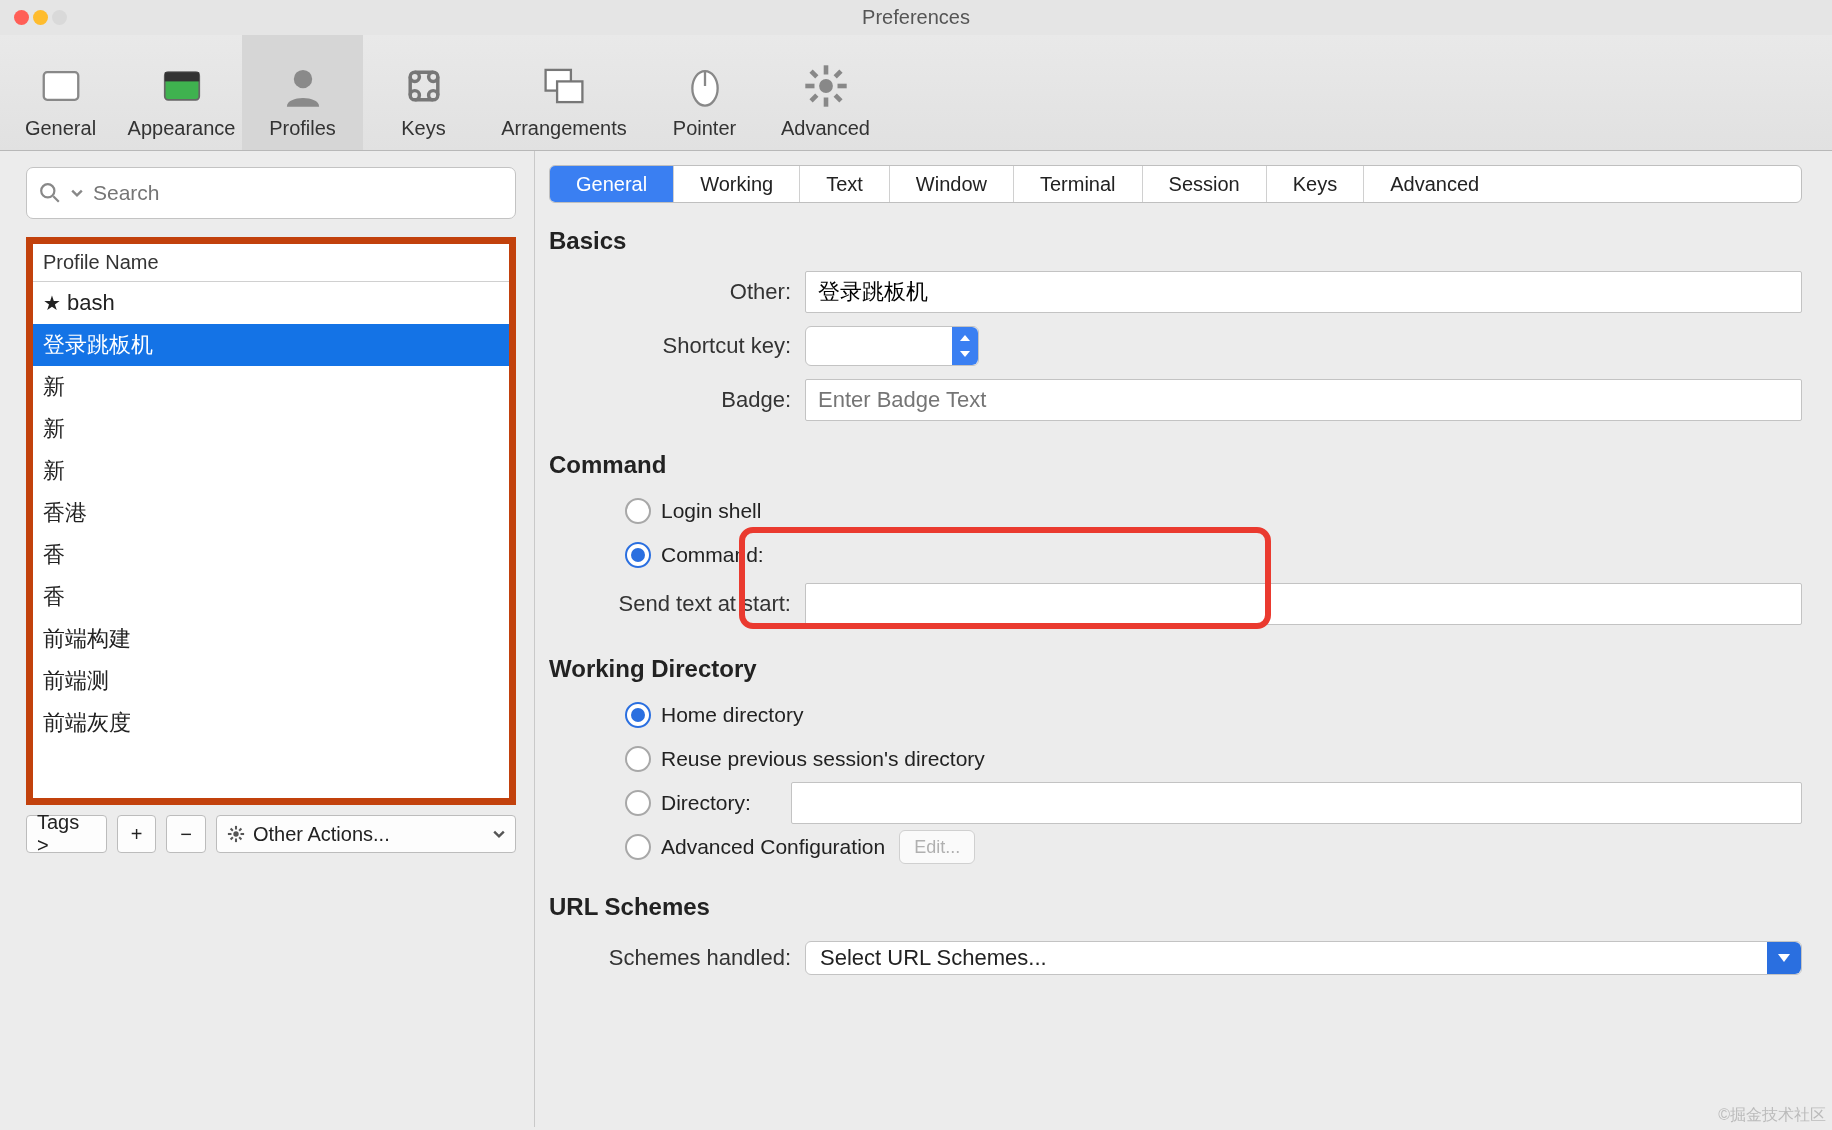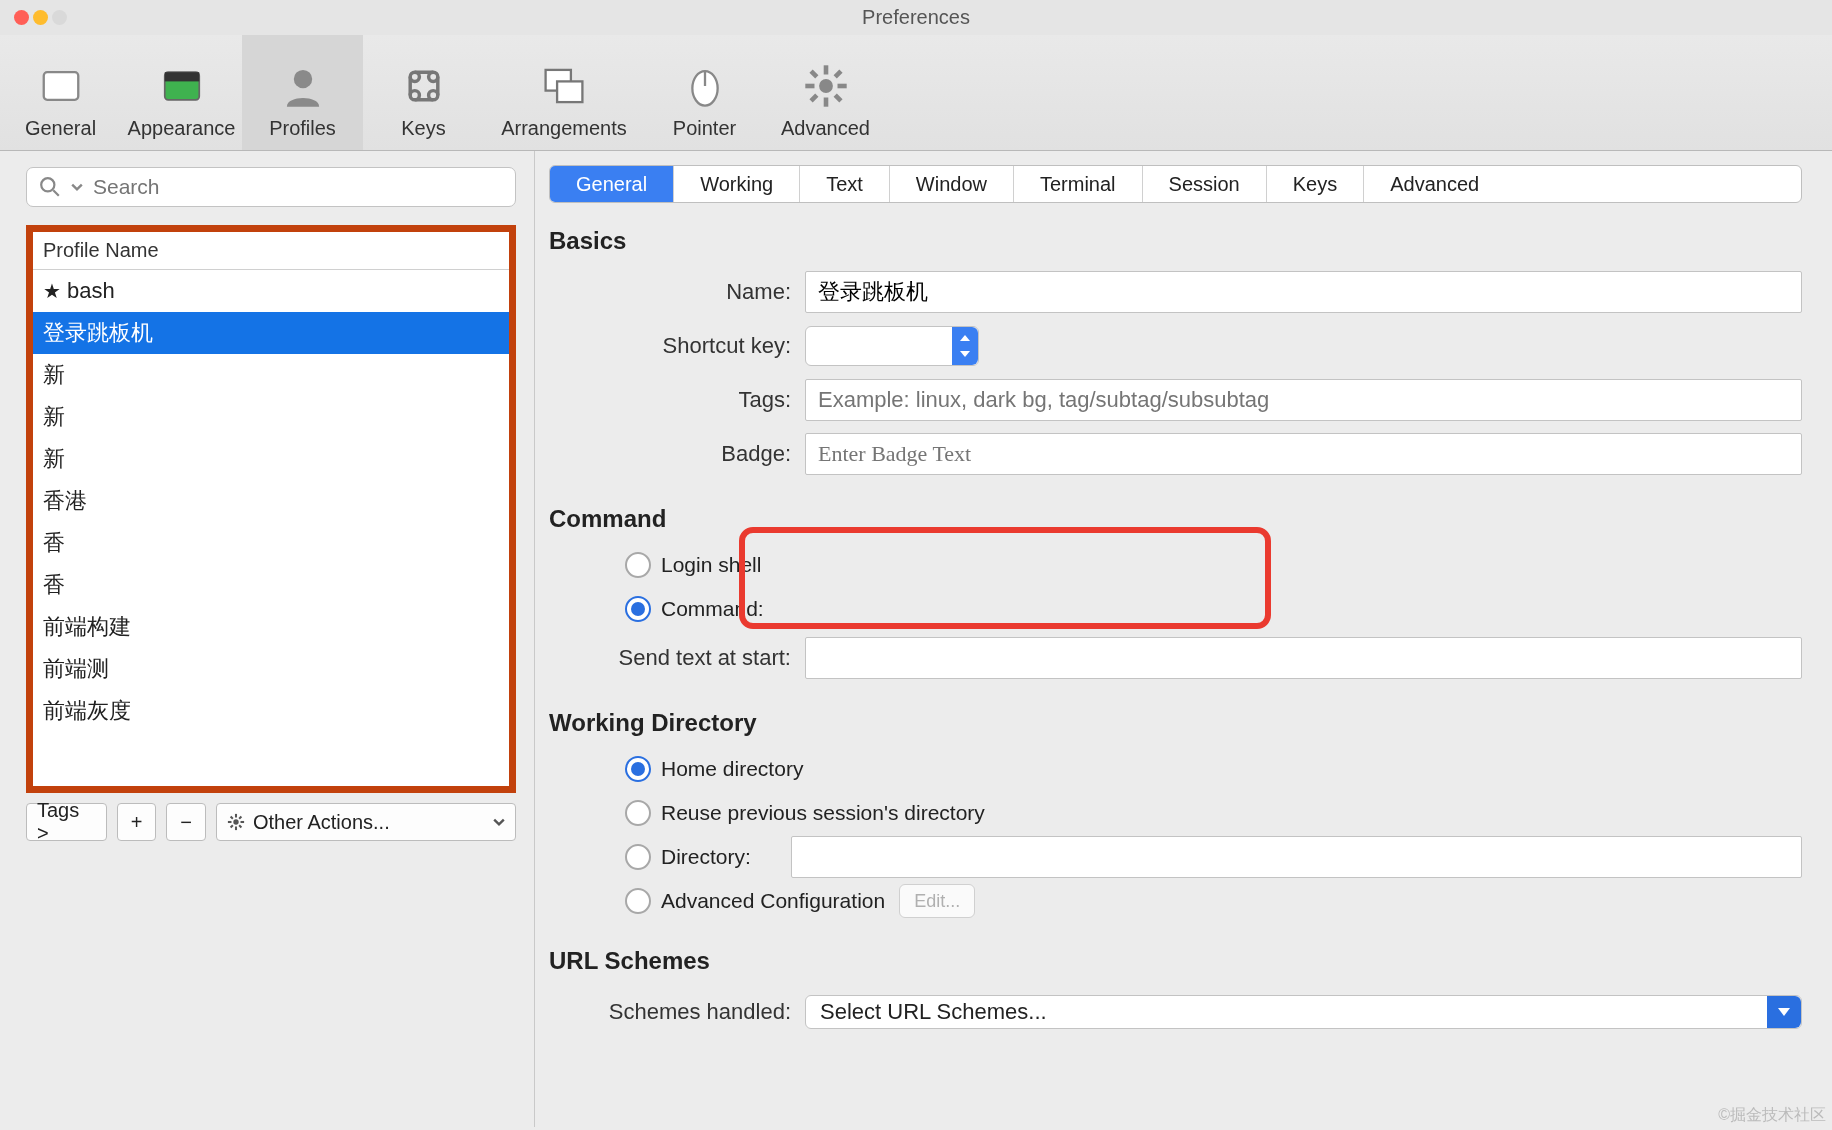--- a/index.html
+++ b/index.html
@@ -13,21 +13,21 @@
 .tl.gry { background: #d9d9d9; }
 
 .toolbar { height: 116px; display: flex; border-bottom: 1px solid #b8b8b8; background: linear-gradient(#e9e9e9,#e1e1e1); }
 .tb-item { width: 121px; display: flex; flex-direction: column; align-items: center; justify-content: flex-end; padding-bottom: 10px; gap: 8px; cursor: default; }
 .tb-item.active { background: #d6d6d6; }
 .tb-item .ic { width: 46px; height: 46px; }
 .tb-item .lbl { font-size: 20px; color: #333; }
 
 .content { display: flex; height: 976px; }
 .left { width: 534px; padding: 16px 18px 10px 26px; position: relative; }
-.search { display: flex; align-items: center; gap: 10px; height: 40px; border: 1px solid #c3c3c3; border-radius: 7px; background: #fff; padding: 0 12px; }
+.search { display: flex; align-items: center; gap: 10px; height: 52px; border: 1px solid #c3c3c3; border-radius: 7px; background: #fff; padding: 0 12px; }
 .search input { border: none; outline: none; flex: 1; font-size: 21px; }
 .profile-list { margin-top: 18px; border: 7px solid #c2410c; background: #fff; height: 568px; overflow: hidden; }
 .profile-list .hdr { height: 38px; display: flex; align-items: center; padding: 0 10px; border-bottom: 1px solid #d0d0d0; font-size: 20px; color: #333; background: #fff; }
 .p-row { height: 42px; display: flex; align-items: center; padding: 0 10px; font-size: 22px; gap: 6px; }
 .p-row .star { font-size: 20px; }
 .p-row.sel { background: #1473e6; color: #fff; }
 .left-bottom { display: flex; gap: 10px; margin-top: 10px; align-items: center; }
 .mini-btn { height: 38px; border: 1px solid #bcbcbc; background: #fdfdfd; display: flex; align-items: center; justify-content: center; border-radius: 4px; font-size: 20px; padding: 0 10px; }
 .mini-btn.plus,.mini-btn.minus{ width: 40px; padding:0;}
 .other-actions { flex: 0 0 300px; display: flex; align-items: center; gap: 8px; }
@@ -221,36 +221,32 @@
         <div class="st">Window</div>
         <div class="st">Terminal</div>
         <div class="st">Session</div>
         <div class="st">Keys</div>
         <div class="st">Advanced</div>
       </div>
 
     <div class="sec-h">Basics</div>
 
     <div class="form-row">
-      <div class="lbl">Name:</div>
+      <div class="lbl">Other:</div>
       <input class="tinput" value="登录跳板机" style="">
     </div>
     <div class="form-row">
       <div class="lbl">Shortcut key:</div>
       <div class="select-sm">
           <div class="stepper"></div>
         </div>
     </div>
     <div class="form-row">
-      <div class="lbl">Tags:</div>
-      <input class="tinput" style="color: rgb(160, 160, 160);" placeholder="Example: linux, dark bg, tag/subtag/subsubtag">
-    </div>
-    <div class="form-row">
       <div class="lbl">Badge:</div>
-      <input class="tinput" style="color: rgb(160, 160, 160); font-family: Liberation Serif, serif;" placeholder="Enter Badge Text">
+      <input class="tinput" style="color: rgb(160, 160, 160);" placeholder="Enter Badge Text">
     </div>
 
     <div class="sec-h">Command</div>
     <div class="radio-row" style="padding-left:76px">
       <div class="radio"></div>
       <span>Login shell</span>
     </div>
     <div class="radio-row" style="padding-left:76px">
       <div class="radio ck"></div>
       <span style="width:130px">Command:</span>

